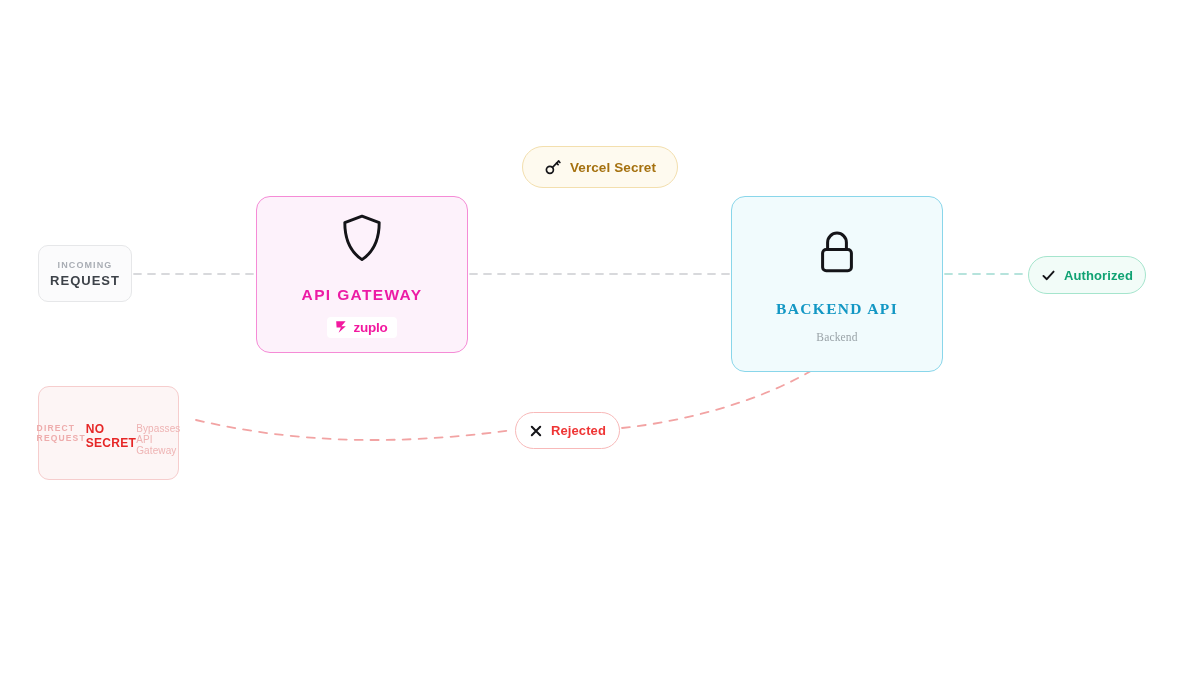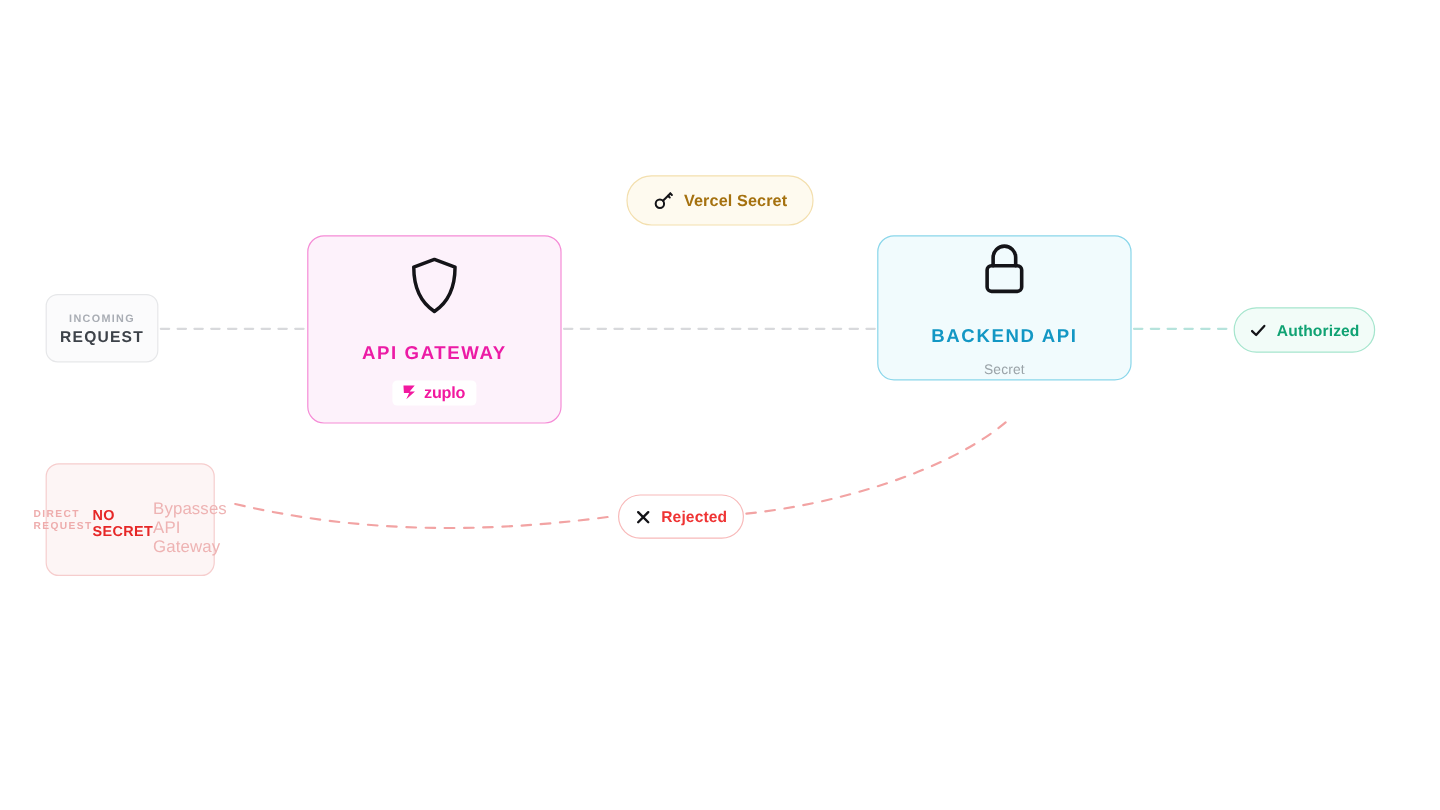--- a/index.html
+++ b/index.html
@@ -107,23 +107,24 @@
     font-size: 13.5px;
     font-weight: 700;
     color: #f2199f;
     letter-spacing: -0.2px;
   }
 
   #backend-card {
     left: 731px;
     top: 196px;
     width: 212px;
-    height: 121px;
+    height: 176px;
     border: 1.6px solid #89d6ea;
     background: #f1fbfd;
+    font-family: Liberation Serif, serif;
   }
   #backend-card .title { color: #1397c4; }
   #backend-card .subtitle {
     margin-top: 13px;
     font-size: 11.5px;
     color: #9aa3a8;
     letter-spacing: 0.15px;
   }
 
   
@@ -197,21 +198,21 @@
   #nosecret-card .main {
     margin-top: 5px;
     font-size: 12px;
     font-weight: 700;
     letter-spacing: 0.3px;
     color: #e62727;
     text-transform: uppercase;
   }
   #nosecret-card .note {
     margin-top: 12px;
-    font-size: 14px;
+    font-size: 10px;
     color: #eeb3b3;
     letter-spacing: 0.1px;
   }
 </style>
 </head>
 <body>
 
 <div id="stage">
 
   <svg id="wires" viewBox="0 0 1200 675">
@@ -255,21 +256,21 @@
   </div>
 
   <div class="card" id="backend-card">
     <div class="icon-wrap">
       <svg width="46" height="50" viewBox="0 0 46 50" aria-hidden="true">
         <path d="M13.6 22.5 V15.5 A9.4 9.4 0 0 1 32.4 15.5 V22.5" fill="none" stroke="#141418" stroke-width="3" stroke-linecap="round" stroke-linejoin="round"></path>
         <rect x="8.6" y="22.4" width="28.8" height="21.4" rx="3.6" fill="none" stroke="#141418" stroke-width="3"></rect>
       </svg>
     </div>
     <div class="title">Backend API</div>
-    <div class="subtitle">Secret</div>
+    <div class="subtitle">Backend</div>
   </div>
 
   <div class="pill" id="authorized-pill">
     <span style="display:flex;">
       <svg width="15" height="15" viewBox="0 0 15 15" aria-hidden="true">
         <path d="M2.4 7.9 L5.8 11.2 L12.6 3.6" fill="none" stroke="#141418" stroke-width="1.9" stroke-linecap="round" stroke-linejoin="round"></path>
       </svg>
     </span>
     <span class="label">Authorized</span>
   </div>

